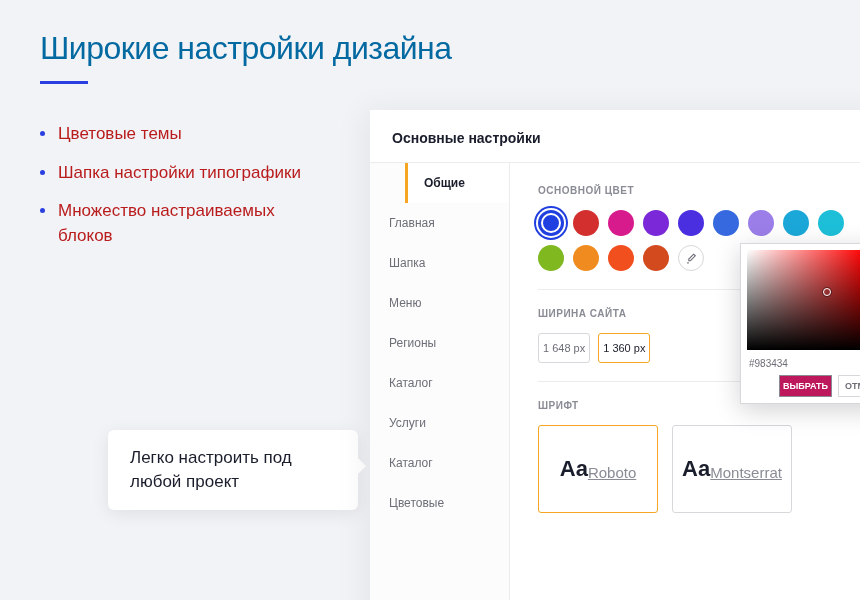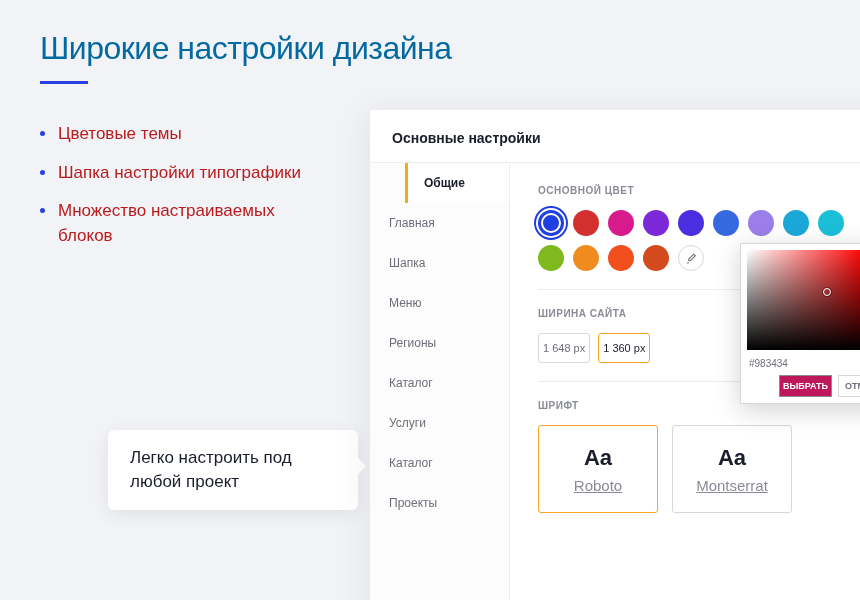--- a/index.html
+++ b/index.html
@@ -184,21 +184,20 @@
 .font-options {
   display: flex;
   gap: 14px;
 }
 .font-card {
   width: 120px;
   height: 88px;
   border: 1px solid #d8d8dc;
   border-radius: 3px;
   display: flex;
-  flex-direction: column;
   align-items: center;
   justify-content: center;
   cursor: pointer;
 }
 .font-card.active {
   border-color: #f5a623;
 }
 .font-aa {
   font-size: 22px;
   font-weight: 700;
@@ -289,21 +288,21 @@
   <div class="panel-body">
     <div class="sidebar">
       <div class="sidebar-item active">Общие</div>
       <div class="sidebar-item">Главная</div>
       <div class="sidebar-item">Шапка</div>
       <div class="sidebar-item">Меню</div>
       <div class="sidebar-item">Регионы</div>
       <div class="sidebar-item">Каталог</div>
       <div class="sidebar-item">Услуги</div>
       <div class="sidebar-item">Каталог</div>
-      <div class="sidebar-item">Проекты</div>
+      <div class="sidebar-item">Цветовые</div>
     </div>
     <div class="content">
       <div class="section-label">ОСНОВНОЙ ЦВЕТ</div>
       <div class="swatch-row" id="sw1">
           <div class="swatch selected" style="background: rgb(31, 63, 224); color: rgb(31, 63, 224);"></div>
           <div class="swatch" style="background: rgb(211, 47, 47); color: rgb(211, 47, 47);"></div>
           <div class="swatch" style="background: rgb(216, 27, 140); color: rgb(216, 27, 140);"></div>
           <div class="swatch" style="background: rgb(123, 40, 216); color: rgb(123, 40, 216);"></div>
           <div class="swatch" style="background: rgb(74, 47, 224); color: rgb(74, 47, 224);"></div>
           <div class="swatch" style="background: rgb(54, 104, 224); color: rgb(54, 104, 224);"></div>

